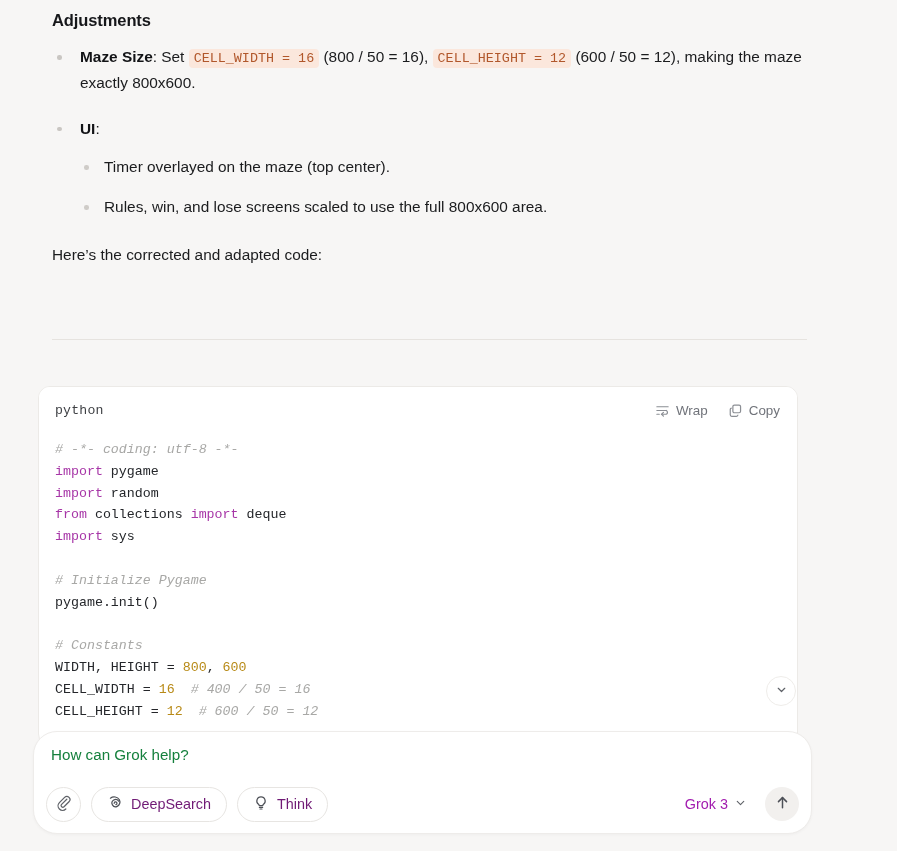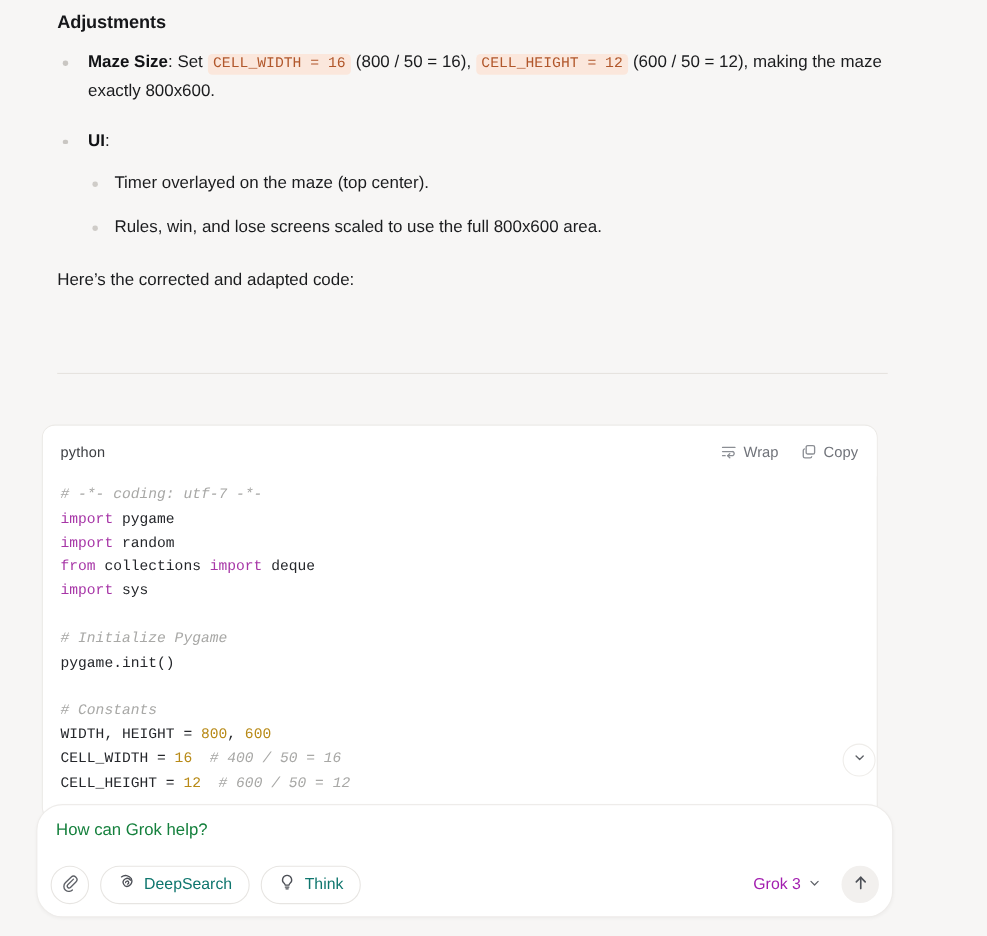--- a/index.html
+++ b/index.html
@@ -107,21 +107,21 @@
     overflow: hidden;
   }
   .code-header {
     height: 46px;
     display: flex;
     align-items: center;
     padding: 0 17px 0 16px;
     background: #ffffff;
   }
   .code-lang {
-    font-family: Liberation Sans, sans-serif;
+    font-family: Liberation Mono, monospace;
     font-size: 13.2px;
     color: #3d3f43;
     letter-spacing: 0.2px;
   }
   .code-actions {
     margin-left: auto;
     display: flex;
     align-items: center;
     gap: 20px;
   }
@@ -194,21 +194,21 @@
   .pill {
     display: flex;
     align-items: center;
     gap: 8px;
     height: 35px;
     padding: 0 15px;
     border: 1px solid #e7e5e2;
     border-radius: 18px;
     background: #fff;
     font-size: 14.4px;
-    color: #0f766e;
+    color: #701a75;
     cursor: pointer;
     font-family: "Liberation Sans", sans-serif;
   }
   .icon-btn {
     width: 35px; height: 35px;
     border: 1px solid #e7e5e2;
     border-radius: 50%;
     background: #fff;
     display: flex;
     align-items: center;
@@ -293,21 +293,21 @@
             <svg width="15" height="15" viewBox="0 0 16 16" fill="none" stroke="#8b8e94" stroke-width="1.3">
               <rect x="5.2" y="2.2" width="8.2" height="8.2" rx="1.6"></rect>
               <path d="M10.6 12.6 a1.6 1.6 0 0 1 -1.6 1.6 H4 a1.6 1.6 0 0 1 -1.6 -1.6 V7 a1.6 1.6 0 0 1 1.6 -1.6"></path>
             </svg>
           </span>
           <span>Copy</span>
         </button>
       </div>
     </div>
 
-    <div class="code-body"><span class="cm"># -*- coding: utf-7 -*-</span>
+    <div class="code-body"><span class="cm"># -*- coding: utf-8 -*-</span>
 <span><span class="kw">import</span> pygame</span>
 <span><span class="kw">import</span> random</span>
 <span><span class="kw">from</span> collections <span class="kw">import</span> deque</span>
 <span><span class="kw">import</span> sys</span>
 <span class="blank"></span><span class="cm"># Initialize Pygame</span>
 <span>pygame.init()</span>
 <span class="blank"></span><span class="cm"># Constants</span>
 <span>WIDTH, HEIGHT = <span class="num">800</span>, <span class="num">600</span></span>
 <span>CELL_WIDTH = <span class="num">16</span>  <span class="cm"># 400 / 50 = 16</span></span>
 <span>CELL_HEIGHT = <span class="num">12</span>  <span class="cm"># 600 / 50 = 12</span></span></div>

